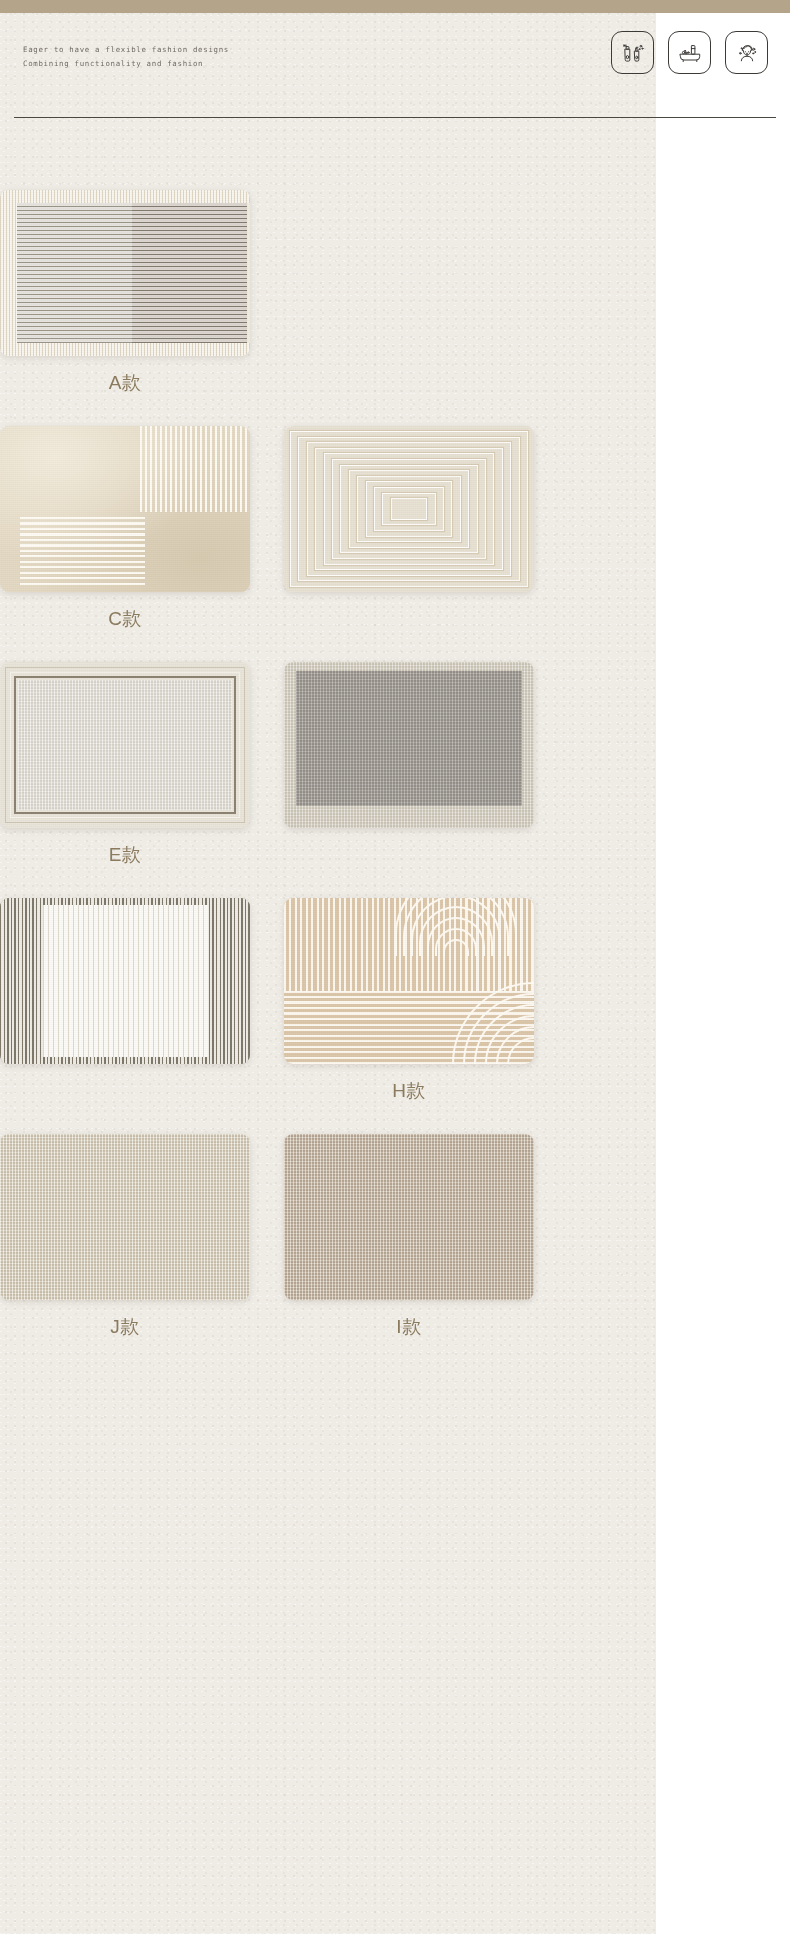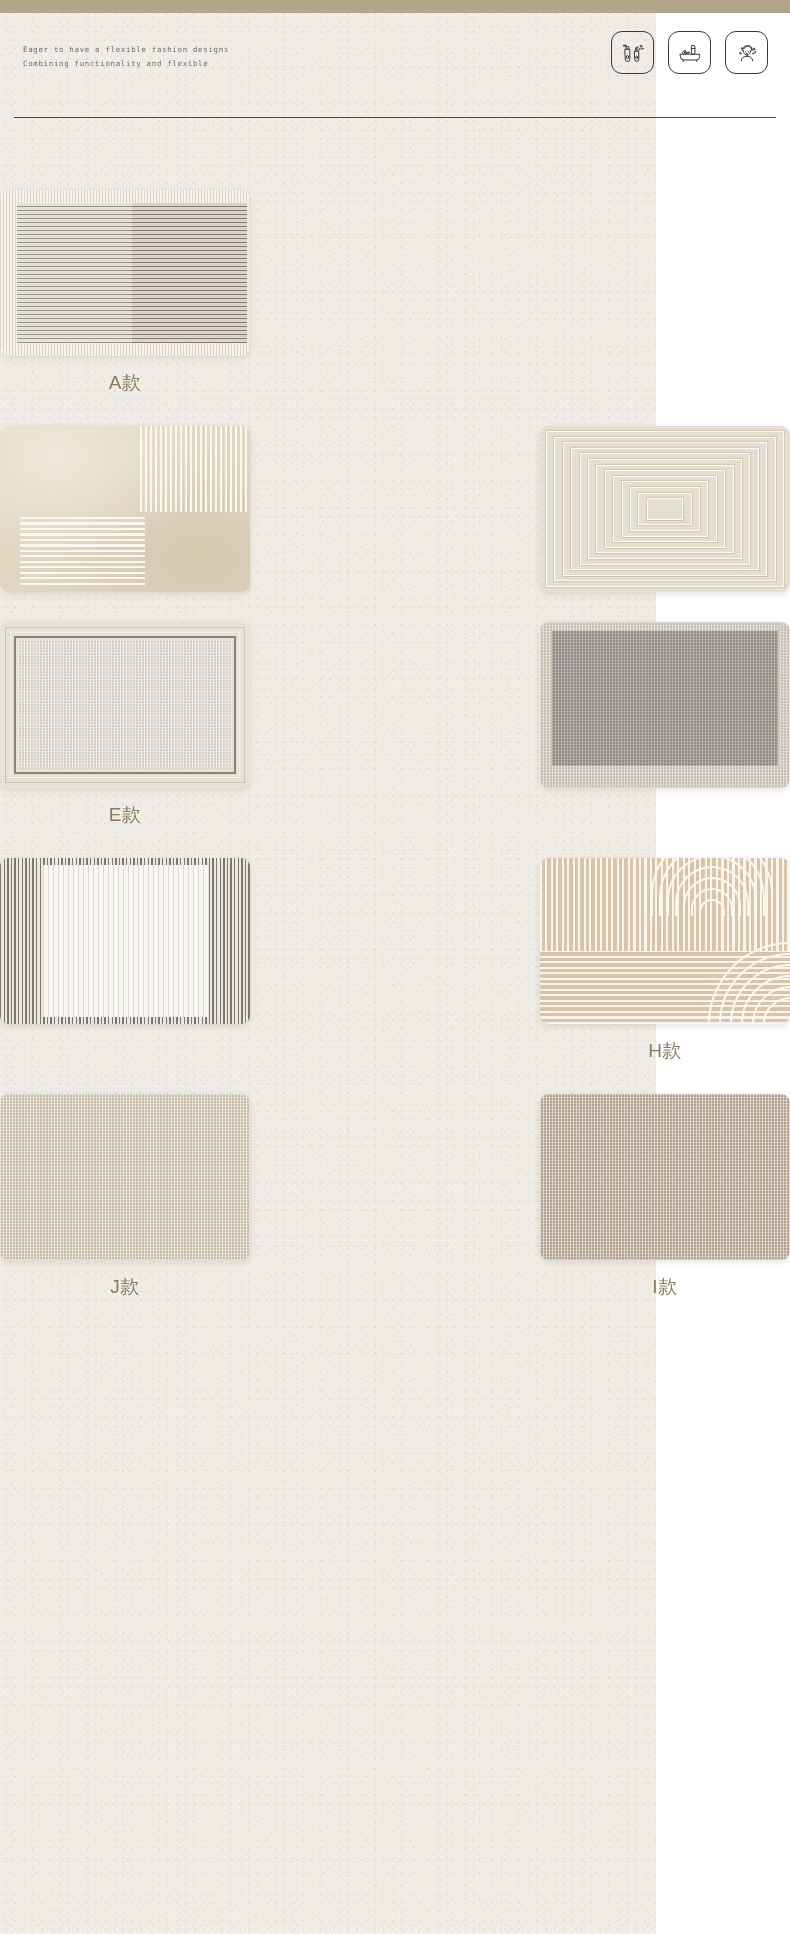--- a/index.html
+++ b/index.html
@@ -58,21 +58,21 @@
   .divider{
     position:absolute; left:14px; top:117px; width:762px; height:1px;
     background:#4a4742; z-index:3;
   }
 
   
   .grid{
     position:absolute; left:0; top:190px; width:790px; z-index:2;
   }
   .row{
-    display:flex; justify-content:space-between; gap:21px;
+    display:flex; justify-content:flex-start; gap:34px;
     margin-bottom:30px;
   }
   .cell{ width:250px; }
 
   .mat{
     width:250px; height:166px; border-radius:9px;
     position:relative; overflow:hidden;
     box-shadow:0 2px 7px rgba(120,110,95,.20);
   }
   .mat .tex{
@@ -259,21 +259,21 @@
 </head>
 <body>
 
 <div id="page">
 
   <div class="topbar"></div>
 
   <div class="header">
     <div class="headtext">
       <div>Eager to have a flexible fashion designs</div>
-      <div>Combining functionality and flexible</div>
+      <div>Combining functionality and fashion</div>
     </div>
 
     <div class="iconrow">
 
       <div class="iconbox">
         <svg width="26" height="26" viewBox="0 0 26 26" fill="none" stroke="#3c3a37" stroke-width="1" stroke-linecap="round" stroke-linejoin="round">
           <path d="M5.2 9.2h4.6v10.6a1.3 1.3 0 0 1-1.3 1.3H6.5a1.3 1.3 0 0 1-1.3-1.3z"></path>
           <rect x="6.1" y="6.6" width="2.8" height="2.6" rx=".5"></rect>
           <path d="M6.1 6.6 4 5.2M4 5.2h2.3M4 5.2v1.4"></path>
           <ellipse cx="7.5" cy="17.1" rx="1.25" ry="1.5"></ellipse>
@@ -338,20 +338,21 @@
         </div>
       </div>
       <div class="row">
         <div class="cell">
           <div class="mat m-c">
             <div class="wash"></div>
             <div class="q-tr"></div>
             <div class="q-bl"></div>
             <div class="tex"></div>
           </div>
+          <div class="label">C款</div>
         </div>
         <div class="cell">
           <div class="mat m-d">
             <div class="rings">
               <i style="left:6px;top:5px;right:6px;bottom:5px;"></i>
               <i style="left:14.4px;top:10.6px;right:14.4px;bottom:10.6px;"></i>
               <i style="left:22.8px;top:16.2px;right:22.8px;bottom:16.2px;"></i>
               <i style="left:31.200000000000003px;top:21.799999999999997px;right:31.200000000000003px;bottom:21.799999999999997px;"></i>
               <i style="left:39.6px;top:27.4px;right:39.6px;bottom:27.4px;"></i>
               <i style="left:48px;top:33px;right:48px;bottom:33px;"></i>

